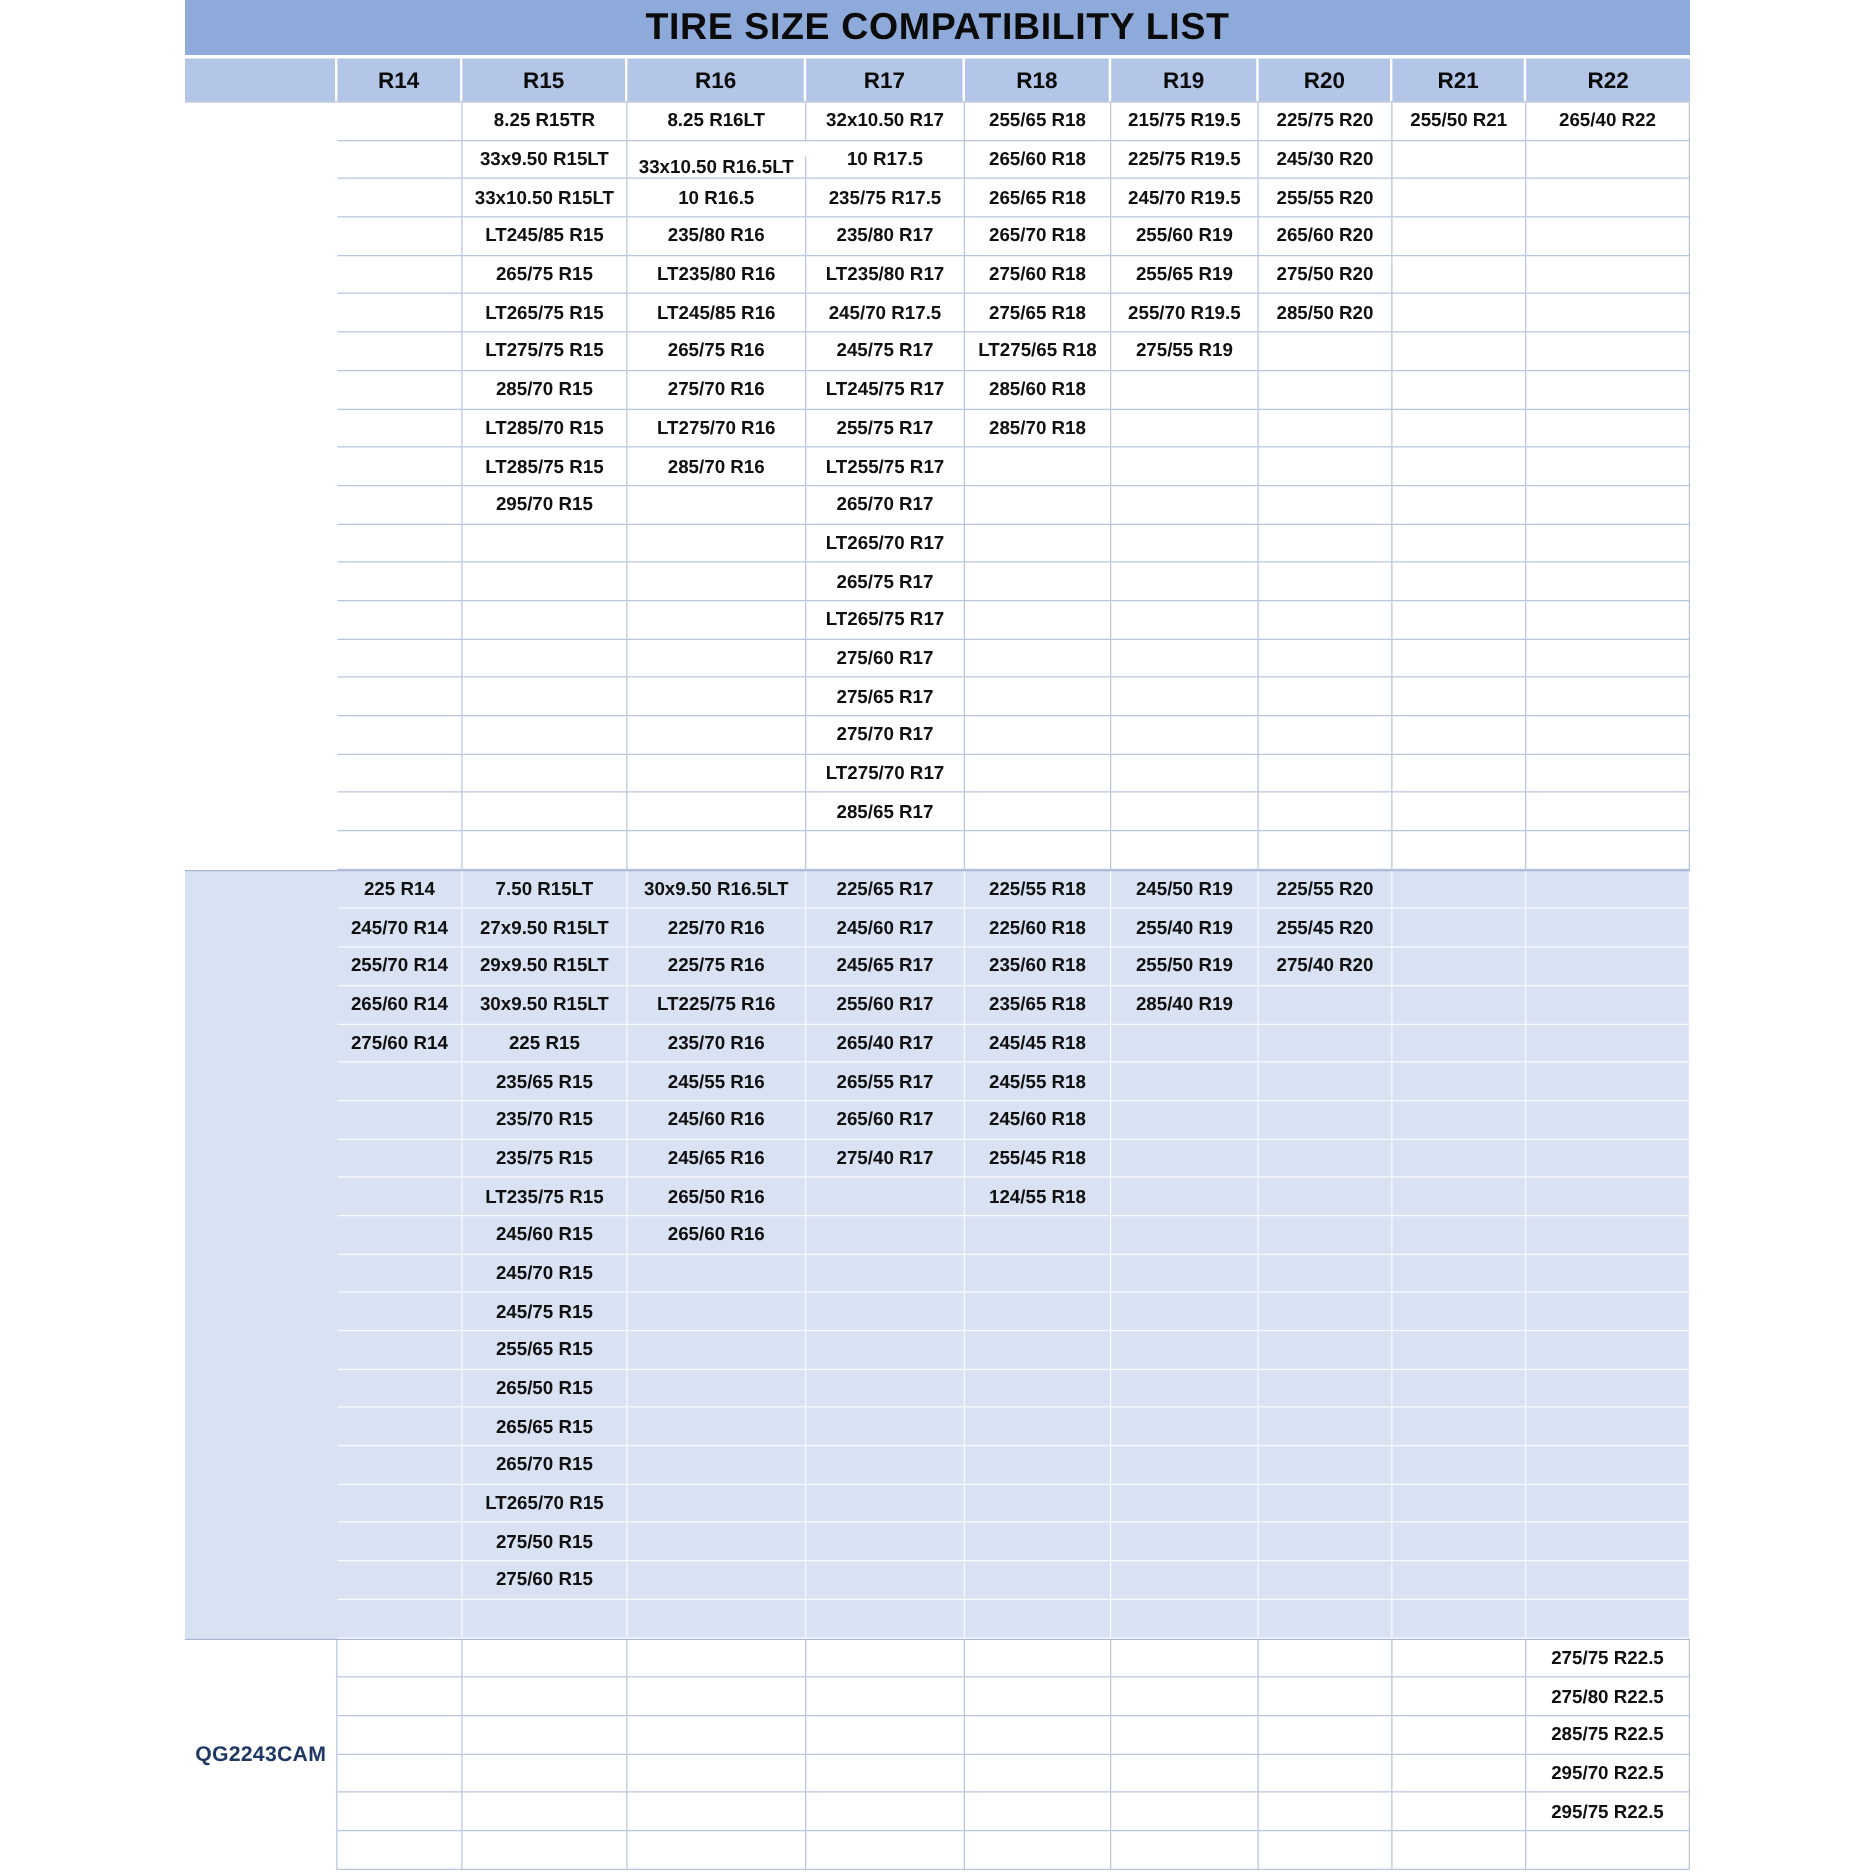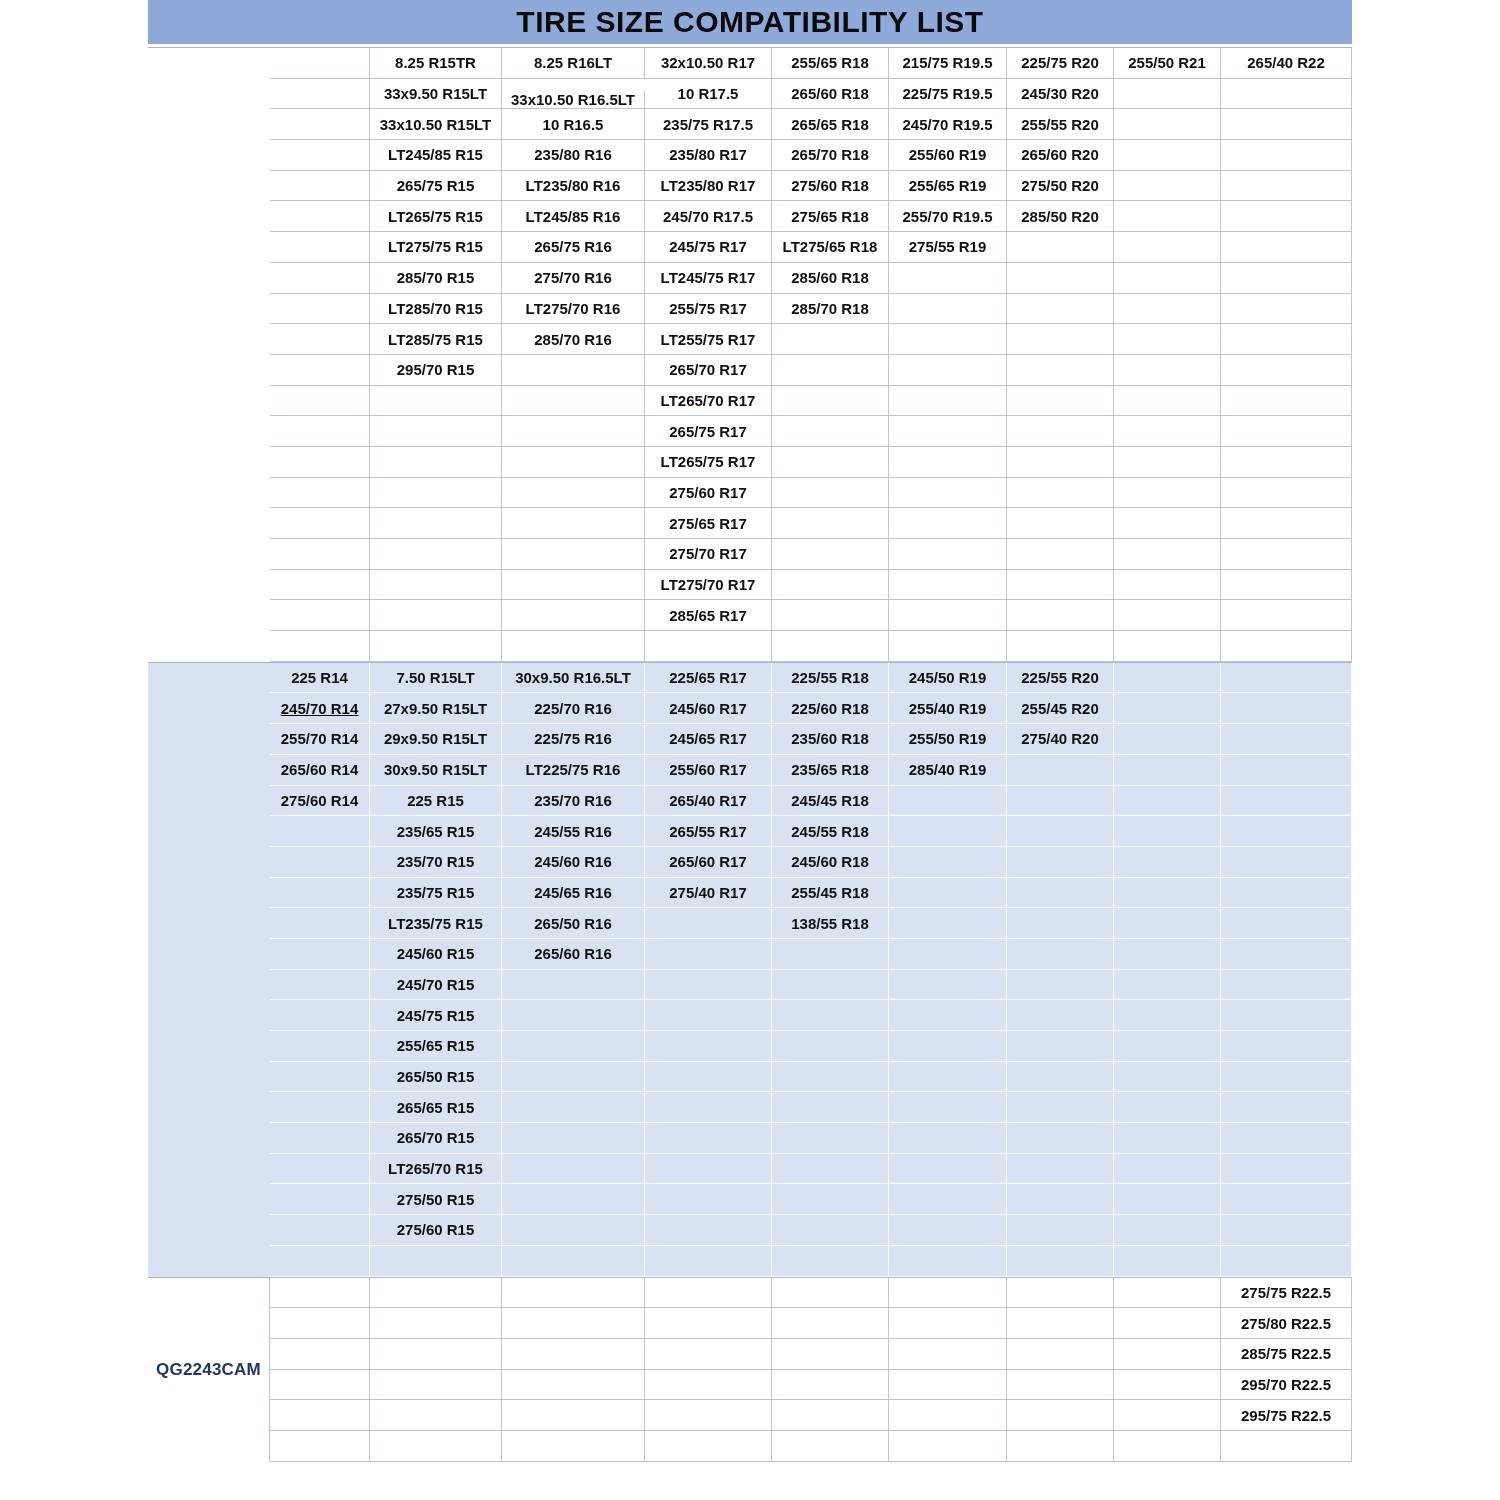--- a/index.html
+++ b/index.html
@@ -56,20 +56,32 @@
     border-right:1px solid var(--line-shaded);
     border-bottom:1px solid var(--line-shaded);
   }
 </style>
 </head>
 <body>
 
 <div class="page">
   <div class="table-wrap">
     <div class="title-bar">TIRE SIZE COMPATIBILITY LIST</div>
+    <div class="grid header-row">
+        <div class="hcell"></div>
+        <div class="hcell">R14</div>
+        <div class="hcell">R15</div>
+        <div class="hcell">R16</div>
+        <div class="hcell">R17</div>
+        <div class="hcell">R18</div>
+        <div class="hcell">R19</div>
+        <div class="hcell">R20</div>
+        <div class="hcell">R21</div>
+        <div class="hcell">R22</div>
+      </div>
     <div>
         <div class="grid section">
           <div class="cell" style="grid-area: 1 / 2;"></div>
           <div class="cell" style="grid-area: 2 / 2;"></div>
           <div class="cell" style="grid-area: 3 / 2;"></div>
           <div class="cell" style="grid-area: 4 / 2;"></div>
           <div class="cell" style="grid-area: 5 / 2;"></div>
           <div class="cell" style="grid-area: 6 / 2;"></div>
           <div class="cell" style="grid-area: 7 / 2;"></div>
           <div class="cell" style="grid-area: 8 / 2;"></div>
@@ -241,21 +253,21 @@
           <div class="cell" style="grid-area: 14 / 10;"></div>
           <div class="cell" style="grid-area: 15 / 10;"></div>
           <div class="cell" style="grid-area: 16 / 10;"></div>
           <div class="cell" style="grid-area: 17 / 10;"></div>
           <div class="cell" style="grid-area: 18 / 10;"></div>
           <div class="cell" style="grid-area: 19 / 10;"></div>
           <div class="cell" style="grid-area: 20 / 10;"></div>
         </div>
         <div class="grid section shaded">
           <div class="cell" style="grid-area: 1 / 2;">225 R14</div>
-          <div class="cell" style="grid-area: 2 / 2; text-decoration: underline;">245/70 R14</div>
+          <div class="cell" style="grid-area: 2 / 2;">245/70 R14</div>
           <div class="cell" style="grid-area: 3 / 2;">255/70 R14</div>
           <div class="cell" style="grid-area: 4 / 2;">265/60 R14</div>
           <div class="cell" style="grid-area: 5 / 2;">275/60 R14</div>
           <div class="cell" style="grid-area: 6 / 2;"></div>
           <div class="cell" style="grid-area: 7 / 2;"></div>
           <div class="cell" style="grid-area: 8 / 2;"></div>
           <div class="cell" style="grid-area: 9 / 2;"></div>
           <div class="cell" style="grid-area: 10 / 2;"></div>
           <div class="cell" style="grid-area: 11 / 2;"></div>
           <div class="cell" style="grid-area: 12 / 2;"></div>
@@ -328,21 +340,21 @@
           <div class="cell" style="grid-area: 19 / 5;"></div>
           <div class="cell" style="grid-area: 20 / 5;"></div>
           <div class="cell" style="grid-area: 1 / 6;">225/55 R18</div>
           <div class="cell" style="grid-area: 2 / 6;">225/60 R18</div>
           <div class="cell" style="grid-area: 3 / 6;">235/60 R18</div>
           <div class="cell" style="grid-area: 4 / 6;">235/65 R18</div>
           <div class="cell" style="grid-area: 5 / 6;">245/45 R18</div>
           <div class="cell" style="grid-area: 6 / 6;">245/55 R18</div>
           <div class="cell" style="grid-area: 7 / 6;">245/60 R18</div>
           <div class="cell" style="grid-area: 8 / 6;">255/45 R18</div>
-          <div class="cell" style="grid-area: 9 / 6;">138/55 R18</div>
+          <div class="cell" style="grid-area: 9 / 6;">124/55 R18</div>
           <div class="cell" style="grid-area: 10 / 6;"></div>
           <div class="cell" style="grid-area: 11 / 6;"></div>
           <div class="cell" style="grid-area: 12 / 6;"></div>
           <div class="cell" style="grid-area: 13 / 6;"></div>
           <div class="cell" style="grid-area: 14 / 6;"></div>
           <div class="cell" style="grid-area: 15 / 6;"></div>
           <div class="cell" style="grid-area: 16 / 6;"></div>
           <div class="cell" style="grid-area: 17 / 6;"></div>
           <div class="cell" style="grid-area: 18 / 6;"></div>
           <div class="cell" style="grid-area: 19 / 6;"></div>

